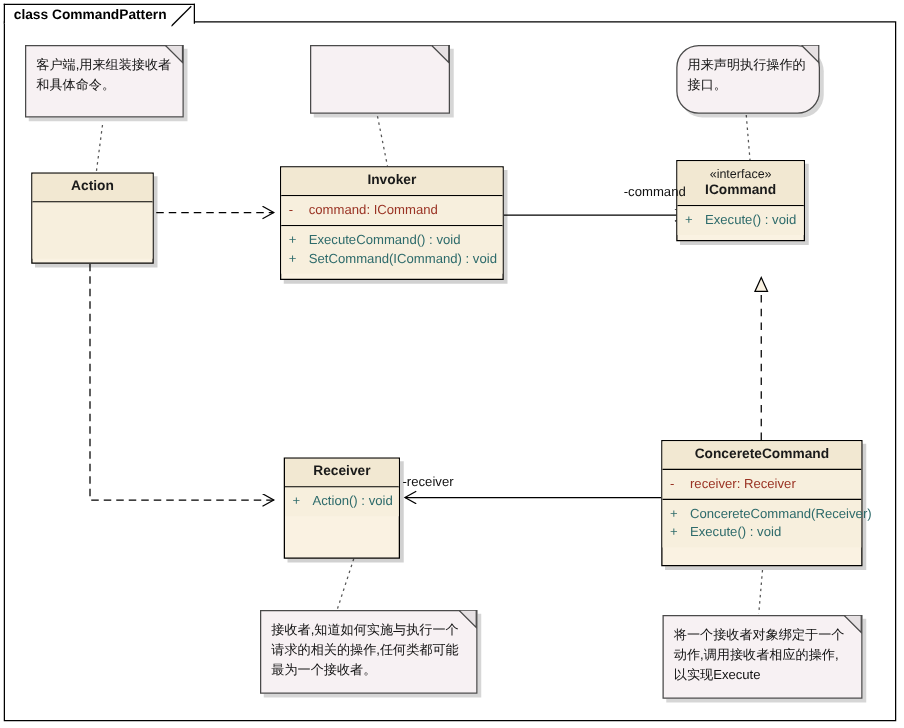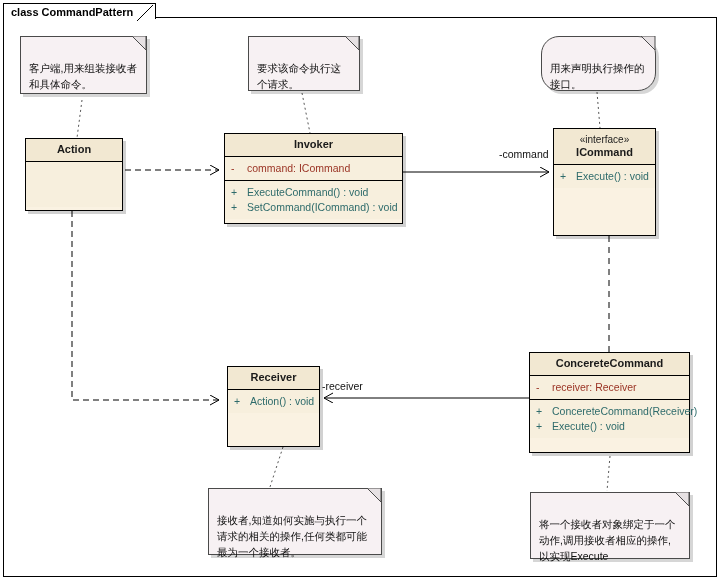--- a/index.html
+++ b/index.html
@@ -108,21 +108,21 @@
   
   .note {
     position: absolute;
     box-sizing: border-box;
     background: #f7f1f3;
     border: 1px solid #4a4a4a;
     box-shadow: 3px 3px 0 rgba(0,0,0,0.16);
     font-size: 10.5px;
     line-height: 16px;
     color: #111111;
-    padding: 23px 8px 6px 8px;
+    padding: 7px 8px 6px 8px;
   }
   .note .note-text {
     display: block;
     word-break: break-all;
   }
   .note .fold {
     position: absolute;
     right: -1px;
     top: -1px;
     width: 15px;
@@ -212,21 +212,20 @@
     </span>
     <span class="note-text">客户端,用来组装接收者和具体命令。</span>
   </div>
 
   <div class="note" style="left:248px; top:36px; width:112px; height:55px;">
     <span class="fold">
       <svg width="15" height="15" viewBox="0 0 15 15">
         <path d="M 0,0 L 14,14 L 14,0 z" fill="#e6e1e3" stroke="#4a4a4a" stroke-width="1"></path>
       </svg>
     </span>
-    <span class="note-text">要求该命令执行这个请求。</span>
   </div>
 
   <div class="note" style="left:541px; top:36px; width:115px; height:55px;border-radius:18px;">
     <span class="fold">
       <svg width="15" height="15" viewBox="0 0 15 15">
         <path d="M 0,0 L 14,14 L 14,0 z" fill="#e6e1e3" stroke="#4a4a4a" stroke-width="1"></path>
       </svg>
     </span>
     <span class="note-text">用来声明执行操作的接口。</span>
   </div>
@@ -271,21 +270,21 @@
         <span class="vis">+</span>
         <span>ExecuteCommand() : void</span>
       </div>
       <div class="uml-row oper">
         <span class="vis">+</span>
         <span>SetCommand(ICommand) : void</span>
       </div>
     </div>
   </div>
 
-  <div class="uml-class" style="left:553px; top:128px; width:103px; height:108px;">
+  <div class="uml-class" style="left:541px; top:128px; width:103px; height:65px;">
     <div class="uml-header">
       <span class="stereotype">«interface»</span>
       <span>ICommand</span>
     </div>
     <div class="uml-compartment">
       <div class="uml-row oper">
         <span class="vis">+</span>
         <span>Execute() : void</span>
       </div>
     </div>

